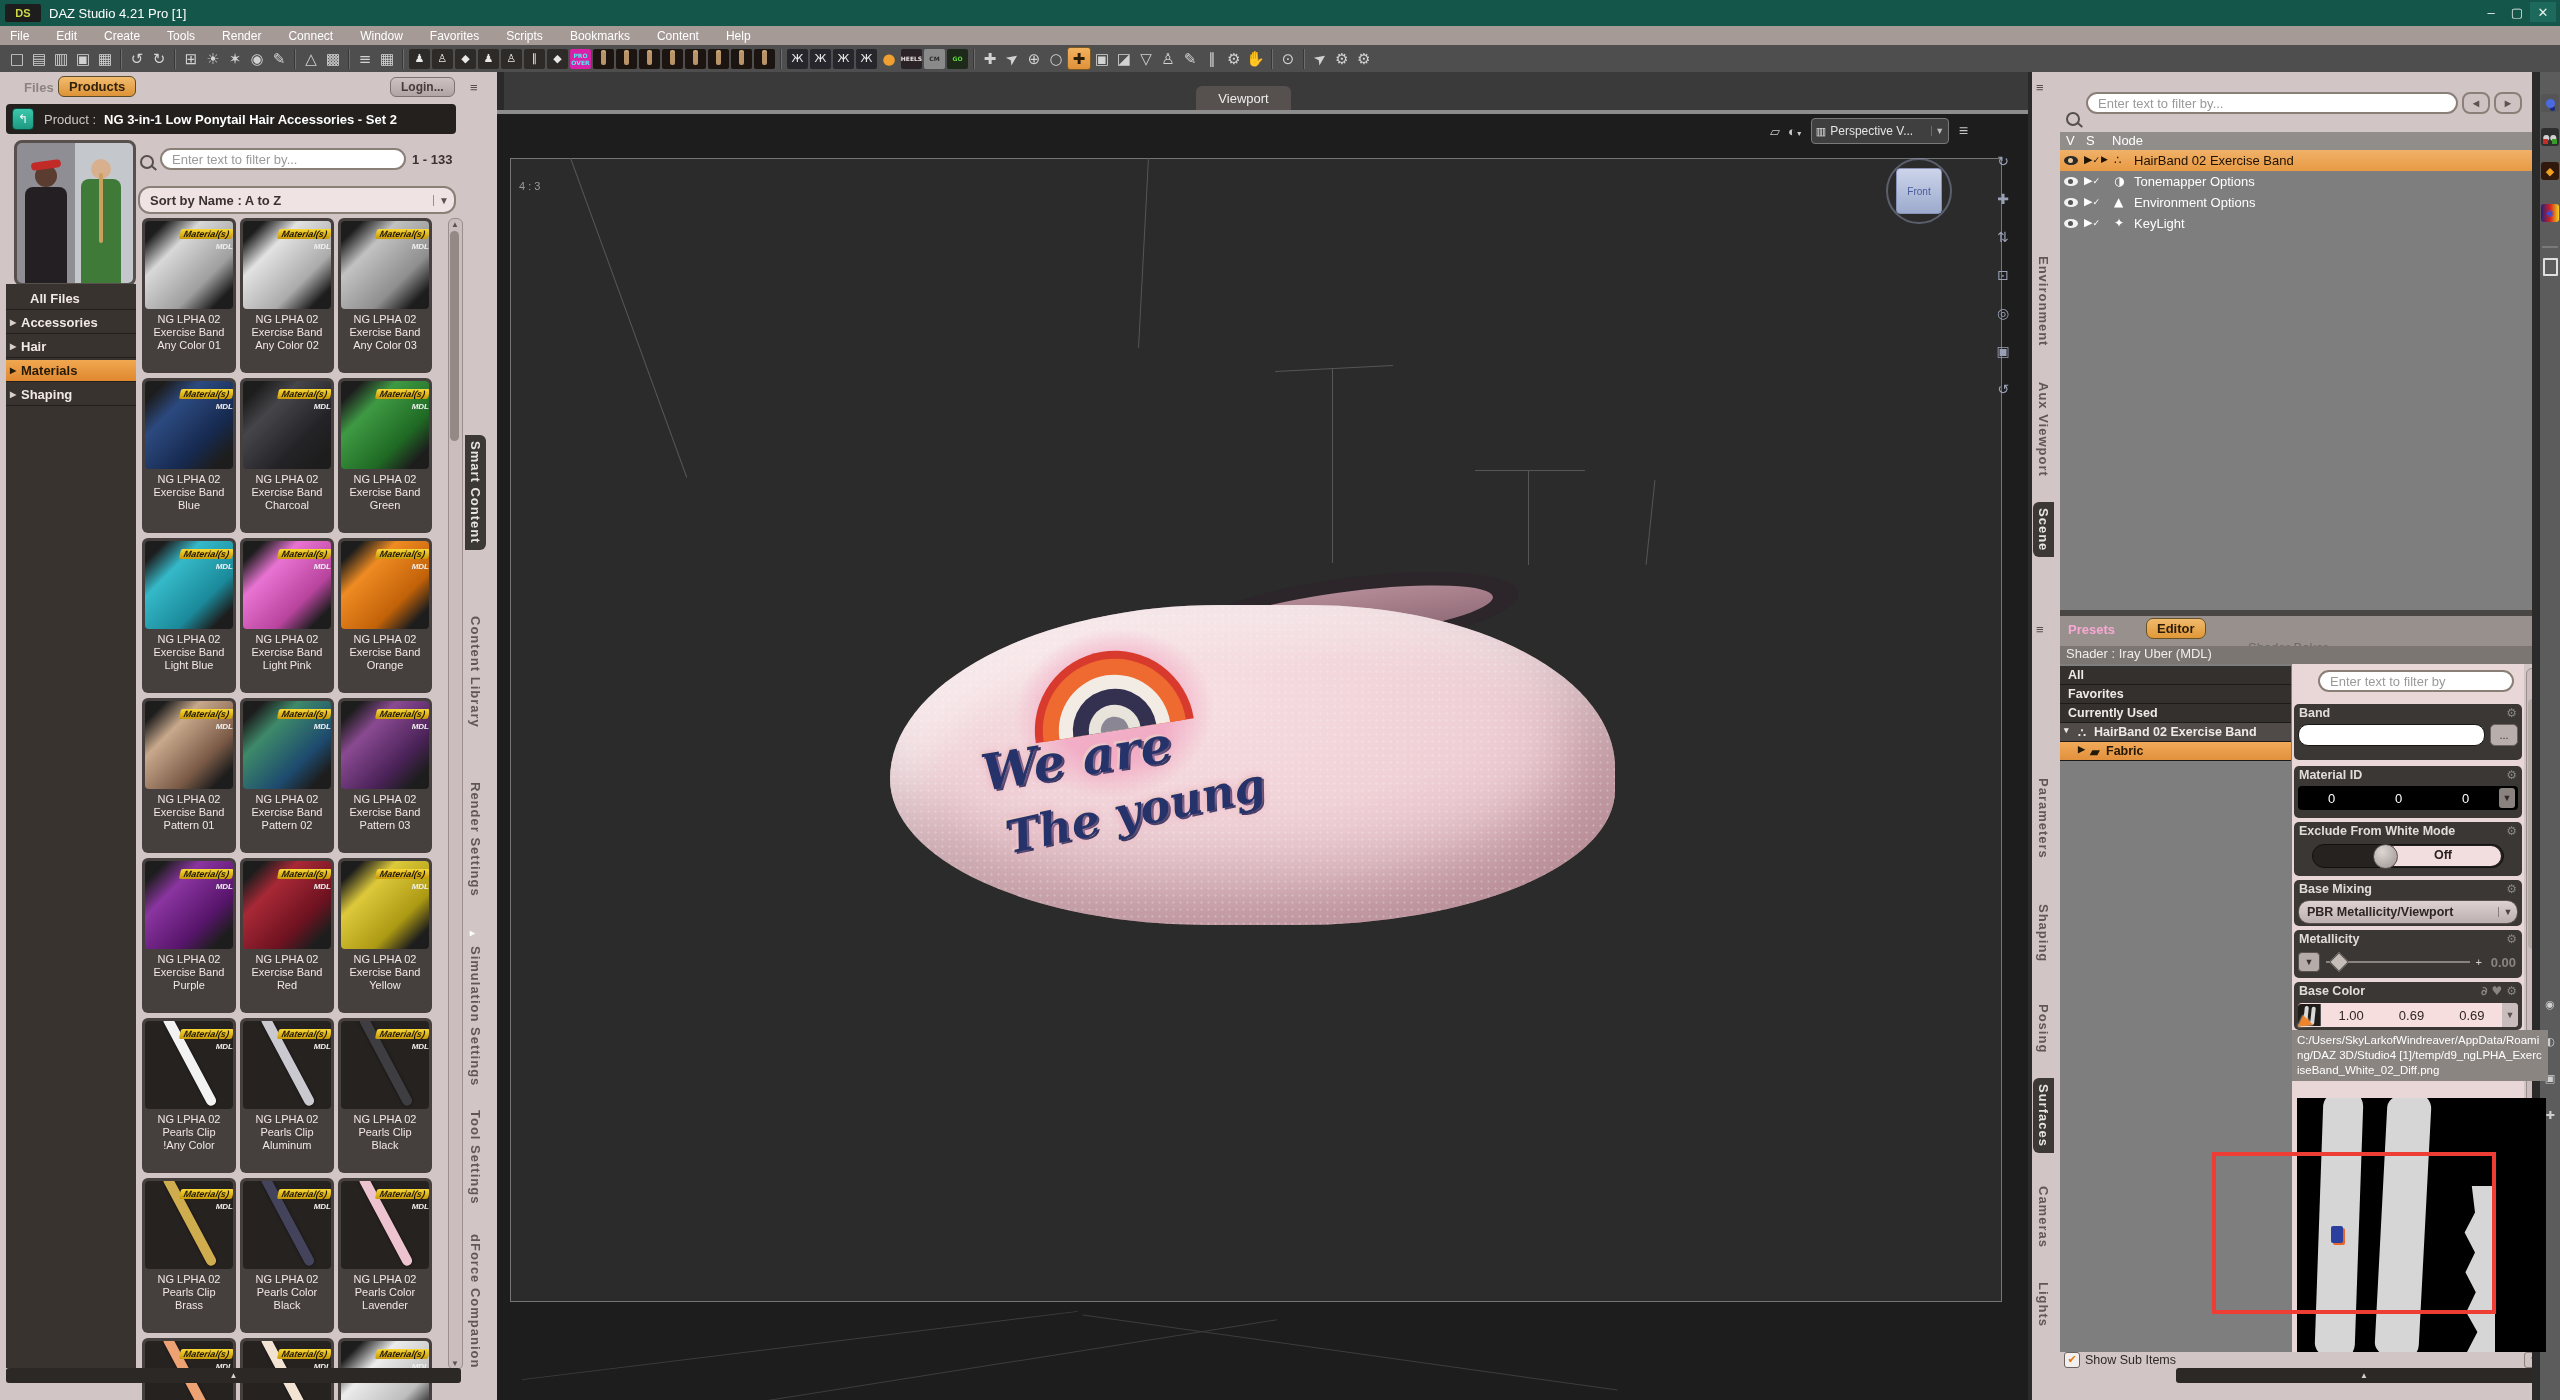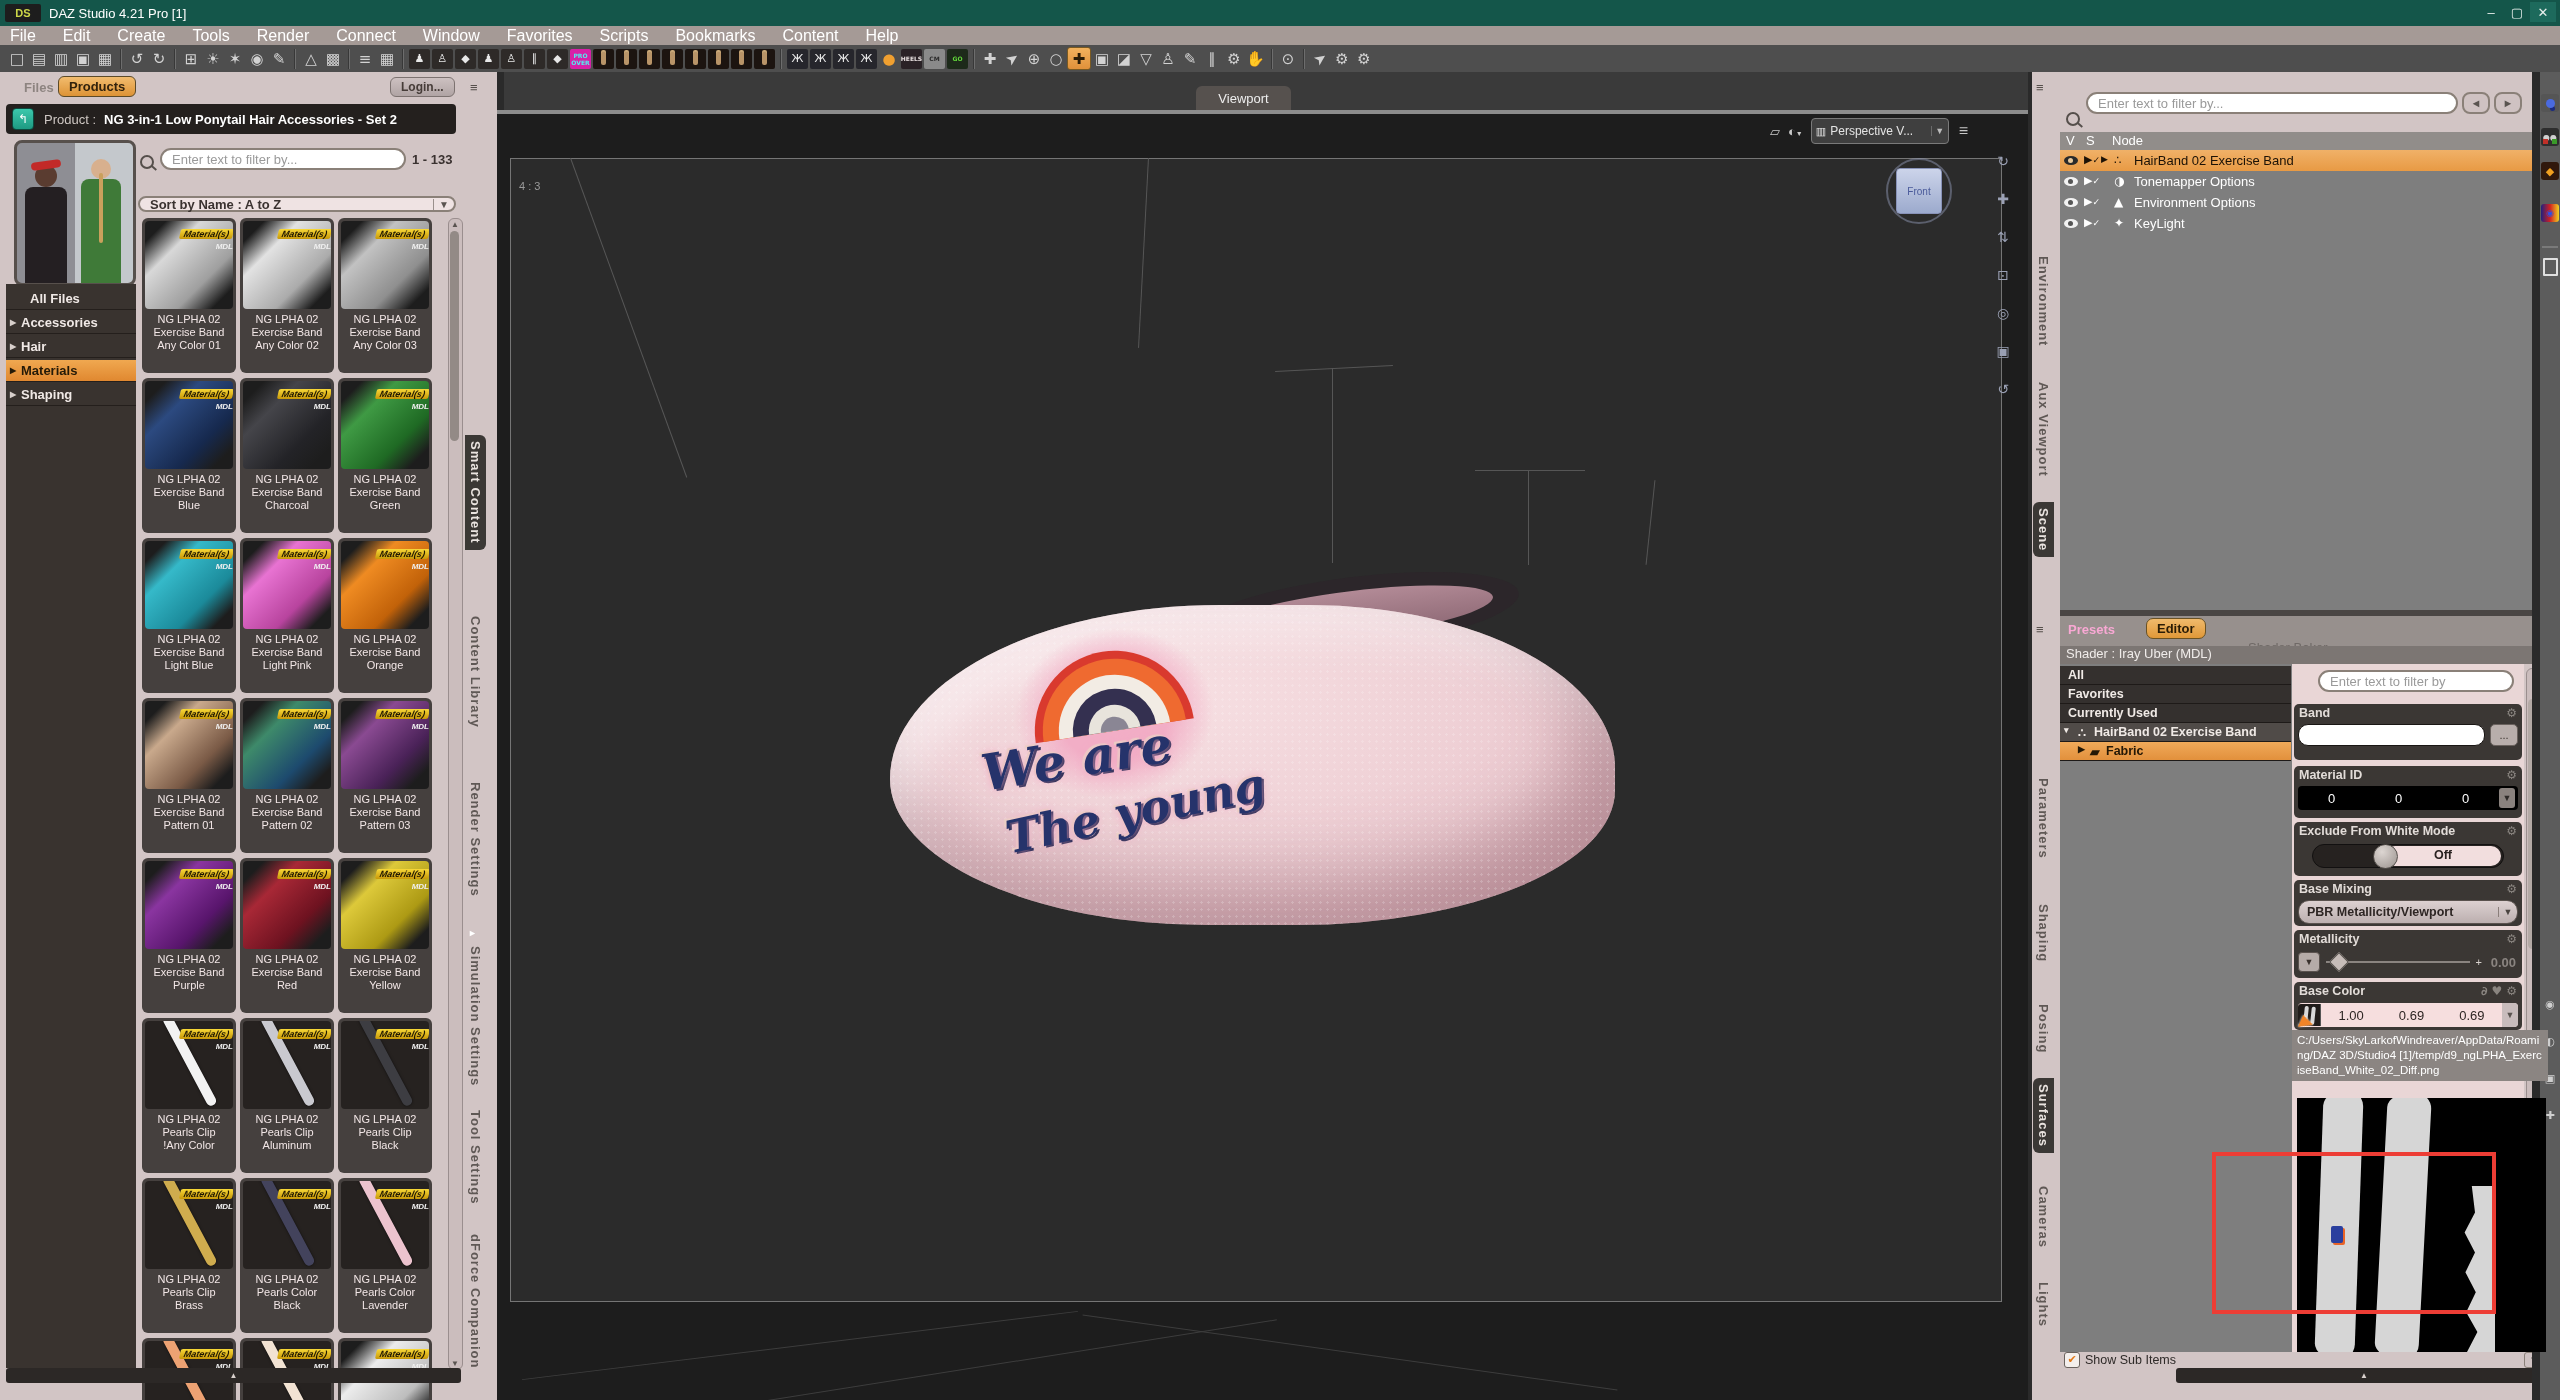--- a/index.html
+++ b/index.html
@@ -5,21 +5,21 @@
   html,body{margin:0;padding:0;background:#2e2e2e;font-family:"Liberation Sans",sans-serif;}
   #app{position:relative;width:2560px;height:1400px;overflow:hidden;background:#3a3a3a;}
   .abs{position:absolute;}
   
   #titlebar{left:0;top:0;width:2560px;height:26px;background:#14564a;color:#fff;display:flex;align-items:center;}
   #dslogo{width:36px;height:18px;margin-left:5px;background:#1d1d1d;color:#ccd748;font-size:11px;font-weight:bold;display:flex;align-items:center;justify-content:center;border-radius:2px;}
   #apptitle{margin-left:8px;font-size:13px;}
   .winbtn{width:26px;height:20px;color:#e8efec;font-size:13px;display:flex;align-items:center;justify-content:center;}
   #winbtns{position:absolute;right:4px;top:2px;display:flex;}
   #menubar{left:0;top:26px;width:2560px;height:19px;background:#a59a96;display:flex;align-items:center;padding-left:10px;box-sizing:border-box;}
-  .menuitem{color:#fff;font-size:16px;margin-right:27px;}
+  .menuitem{color:#fff;font-size:12px;margin-right:27px;}
   #toolbar{left:0;top:45px;width:2560px;height:27px;background:#4e4e4e;display:flex;align-items:center;padding-left:6px;box-sizing:border-box;}
   .tbi{width:22px;height:21px;display:flex;align-items:center;justify-content:center;color:#d2d2d2;font-size:15px;font-family:"DejaVu Sans",sans-serif;flex:none;}
   .tbi.active{background:linear-gradient(#f2b25e,#e0913a);border:1px solid #7a5a22;border-radius:3px;color:#2a1c06;}
   .tbsep{width:1px;height:20px;background:#383838;border-right:1px solid #6d6d6d;margin:0 4px;flex:none;}
   .tbtile{width:21px;height:20px;border-radius:2px;display:flex;align-items:center;justify-content:center;font-size:11px;flex:none;margin:0 1px;font-family:"DejaVu Sans",sans-serif;}
   .skel{background:#1c1410;color:#c8a070;}
   .skel i{font-style:normal;display:block;width:5px;height:13px;background:#b99468;border-radius:2px;box-shadow:0 -2px 0 #caa878;}
   
   #leftpanel{left:0;top:72px;width:463px;height:1328px;background:#d2c5c5;}
   #tab-files{left:24px;top:80px;font-size:13px;font-weight:bold;color:#8d8480;}
@@ -29,21 +29,21 @@
   #backbtn{width:20px;height:20px;margin-left:6px;background:linear-gradient(#3cc8ac,#1e9a82);border:1px solid #0c4a3e;border-radius:4px;color:#fff;font-size:12px;display:flex;align-items:center;justify-content:center;}
   #productlabel{color:#cfc8c4;font-size:13px;margin-left:10px;}
   #productname{color:#fff;font-size:13px;font-weight:bold;margin-left:8px;}
   #prodthumb{left:14px;top:140px;width:116px;height:140px;border:3px solid #57504c;border-radius:8px;background:linear-gradient(90deg,#8e8e94 0 50%,#c4c8cc 50% 100%);overflow:hidden;}
   #filter-row-mag{left:140px;top:155px;}
   .mag{width:10px;height:10px;border:2px solid #554f4b;border-radius:50%;position:relative;}
   .mag::after{content:"";position:absolute;left:9px;top:10px;width:6px;height:2px;background:#554f4b;transform:rotate(40deg);}
   .pill-input{height:22px;background:#fff;border:2px solid #8a8078;border-radius:12px;color:#9a9a9a;font-size:13px;display:flex;align-items:center;padding:8px 10px;box-sizing:border-box;}
   #leftfilter{left:160px;top:148px;width:246px;}
   #count{left:412px;top:152px;font-size:13px;font-weight:bold;color:#3a3230;}
-  #sortrow{left:138px;top:186px;width:318px;height:16px;background:#efe3e3;border:2px solid #8a8078;border-radius:12px;display:flex;align-items:center;box-sizing:border-box;margin-top:10px;}
+  #sortrow{left:138px;top:186px;width:318px;height:28px;background:#efe3e3;border:2px solid #8a8078;border-radius:12px;display:flex;align-items:center;box-sizing:border-box;}
   #sortrow span.lbl{font-size:13px;font-weight:bold;color:#3a3230;margin-left:10px;flex:1;}
   #sortrow .dd{width:20px;border-left:1px solid #9a908c;color:#5a5450;font-size:10px;text-align:center;}
   #catcol{left:6px;top:284px;width:130px;height:1084px;background:#39332f;text-align:center;}
   .catrow{position:absolute;left:0;width:130px;height:21px;background:#39332f;border-bottom:1px solid #241f1c;color:#f0e9e6;font-size:13px;font-weight:bold;display:flex;align-items:center;}
   .catrow .ar{font-size:8px;margin:0 4px 0 3px;color:#d8d0cc;width:8px;}
   .catrow.sel{background:linear-gradient(#f0a850,#e08830);color:#241a08;}
   .catrow.sel .ar{color:#241a08;}
   .tile{position:absolute;width:94px;height:155px;background:#45403e;border-radius:6px;}
   .tile .img{position:absolute;left:3px;top:3px;right:3px;height:88px;border-radius:4px;overflow:hidden;}
   .tile .lbl{position:absolute;left:1px;right:1px;top:95px;text-align:center;font-size:11px;line-height:13px;color:#f2e6e6;}

